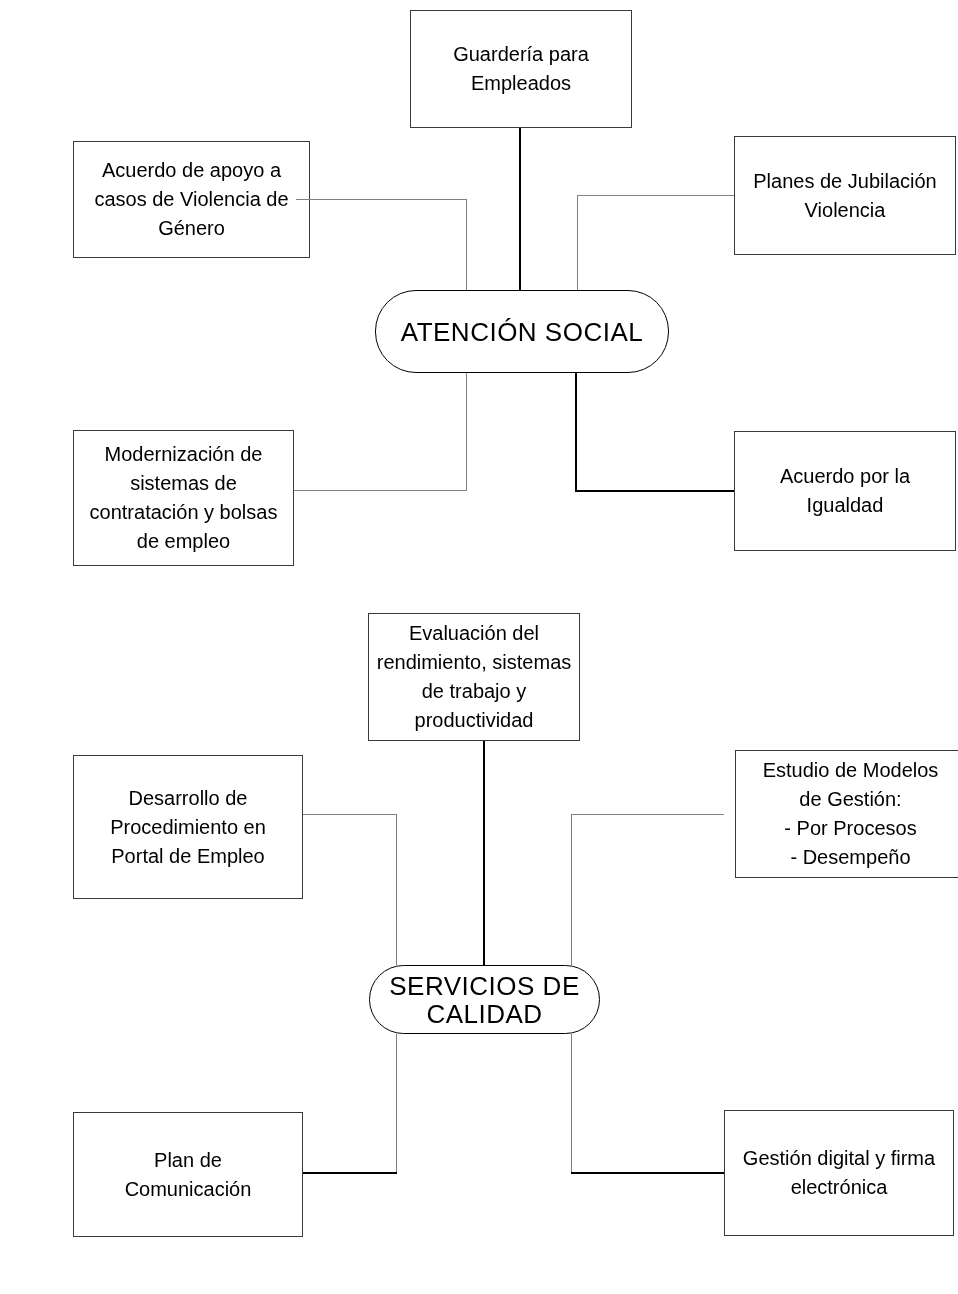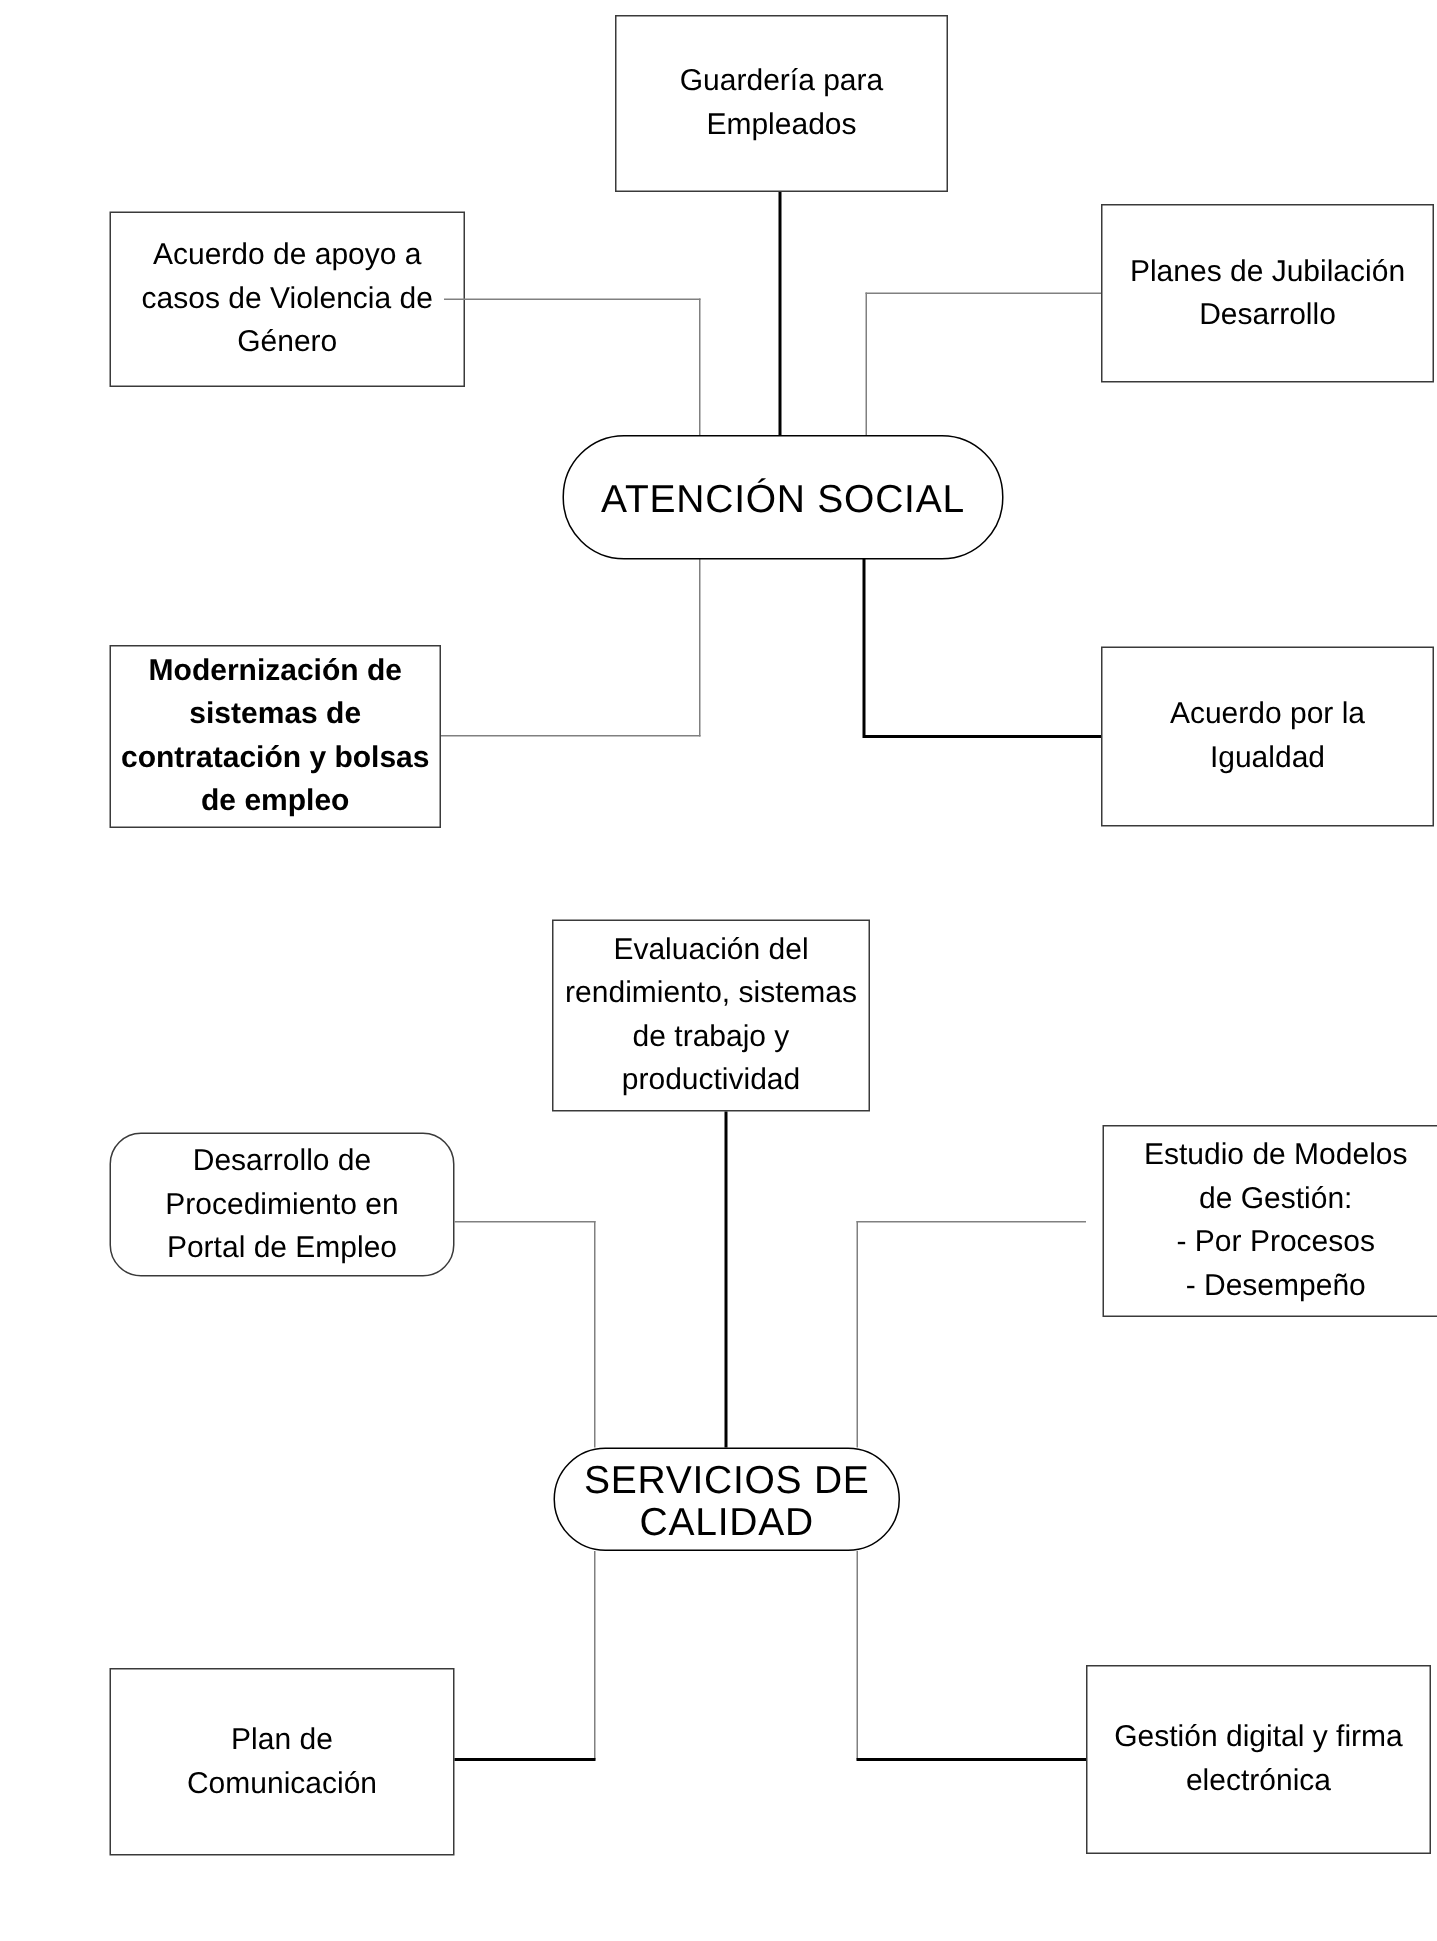--- a/index.html
+++ b/index.html
@@ -41,24 +41,24 @@
   .s1 { border-radius: 41px; }
   .s2 { border-radius: 35px; }
   .line { position: absolute; background: #808080; z-index: 1; }
   .line.black { background: #000000; }
 
   
   #n-guarderia          { left: 397px; top: 10px;   width: 222px; height: 118px; }
   #n-acuerdo-apoyo      { left: 60px;  top: 141px;  width: 237px; height: 117px; }
   #n-planes-jubilacion  { left: 721px; top: 136px;  width: 222px; height: 119px; }
   #n-atencion-social    { left: 362px; top: 290px;  width: 294px; height: 83px;  }
-  #n-modernizacion      { left: 60px;  top: 430px;  width: 221px; height: 122px; font-weight: bold; }
+  #n-modernizacion      { left: 60px;  top: 430px;  width: 221px; height: 136px; }
   #n-acuerdo-igualdad   { left: 721px; top: 431px;  width: 222px; height: 120px; }
   #n-evaluacion         { left: 355px; top: 613px;  width: 212px; height: 128px; }
-  #n-desarrollo         { left: 60px;  top: 755px;  width: 230px; height: 96px; border-radius: 21px; }
+  #n-desarrollo         { left: 60px;  top: 755px;  width: 230px; height: 144px; }
   #n-estudio            { left: 722px; top: 750px;  width: 231px; height: 128px; }
   #n-servicios-calidad  { left: 356px; top: 965px;  width: 231px; height: 69px;  }
   #n-plan-comunicacion  { left: 60px;  top: 1112px; width: 230px; height: 125px; }
   #n-gestion-digital    { left: 711px; top: 1110px; width: 230px; height: 126px; }
 
   
   #l1  { left: 506px; top: 128px;  width: 2px;   height: 162px; } 
   #l2a { left: 283px; top: 199px;  width: 171px; height: 1px;  }  
   #l2b { left: 453px; top: 199px;  width: 1px;   height: 92px;  }
   #l3a { left: 564px; top: 195px;  width: 157px; height: 1px;  }  
@@ -108,21 +108,21 @@
     <span class="label">Guardería para
 Empleados</span>
   </div>
   <div class="node" id="n-acuerdo-apoyo">
     <span class="label">Acuerdo de apoyo a
 casos de Violencia de
 Género</span>
   </div>
   <div class="node" id="n-planes-jubilacion">
     <span class="label">Planes de Jubilación
-Desarrollo</span>
+Violencia</span>
   </div>
   <div class="node stadium s1" id="n-atencion-social">
     <span class="label">ATENCIÓN SOCIAL</span>
   </div>
   <div class="node" id="n-modernizacion">
     <span class="label">Modernización de
 sistemas de
 contratación y bolsas
 de empleo</span>
   </div>

